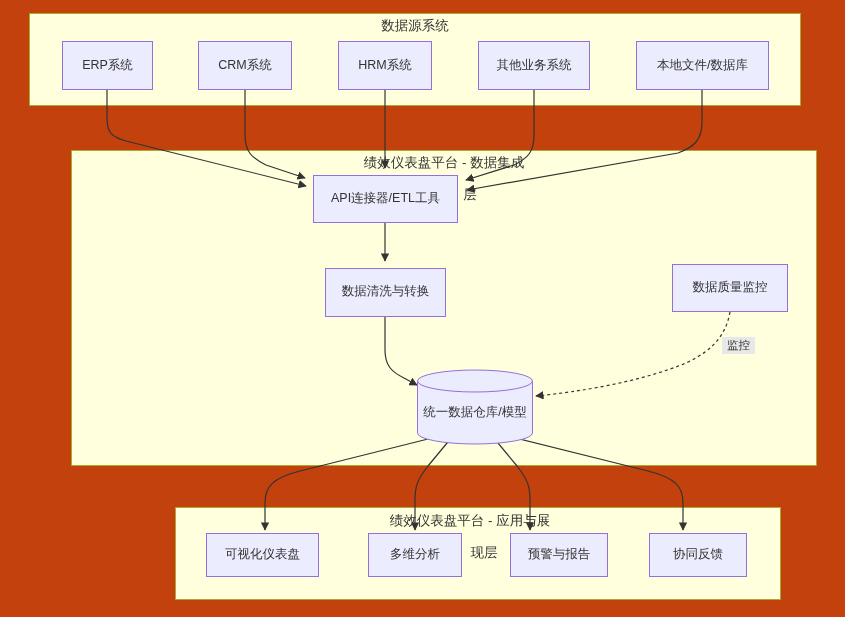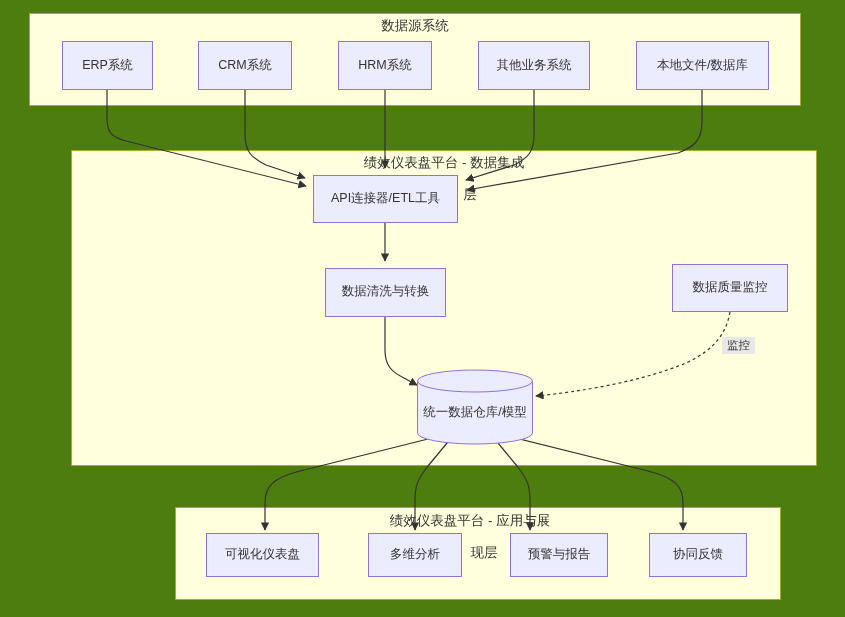--- a/index.html
+++ b/index.html
@@ -6,21 +6,21 @@
   html, body {
     margin: 0;
     padding: 0;
     background: #ffffff;
     font-family: "Liberation Sans", "DejaVu Sans", sans-serif;
   }
   #stage {
     position: relative;
     width: 845px;
     height: 617px;
-    background: #4d7c0f;
+    background: #c2410c;
     overflow: hidden;
   }
   svg.diagram {
     position: absolute;
     left: 0;
     top: 0;
     width: 845px;
     height: 617px;
   }
   .cluster-rect {

